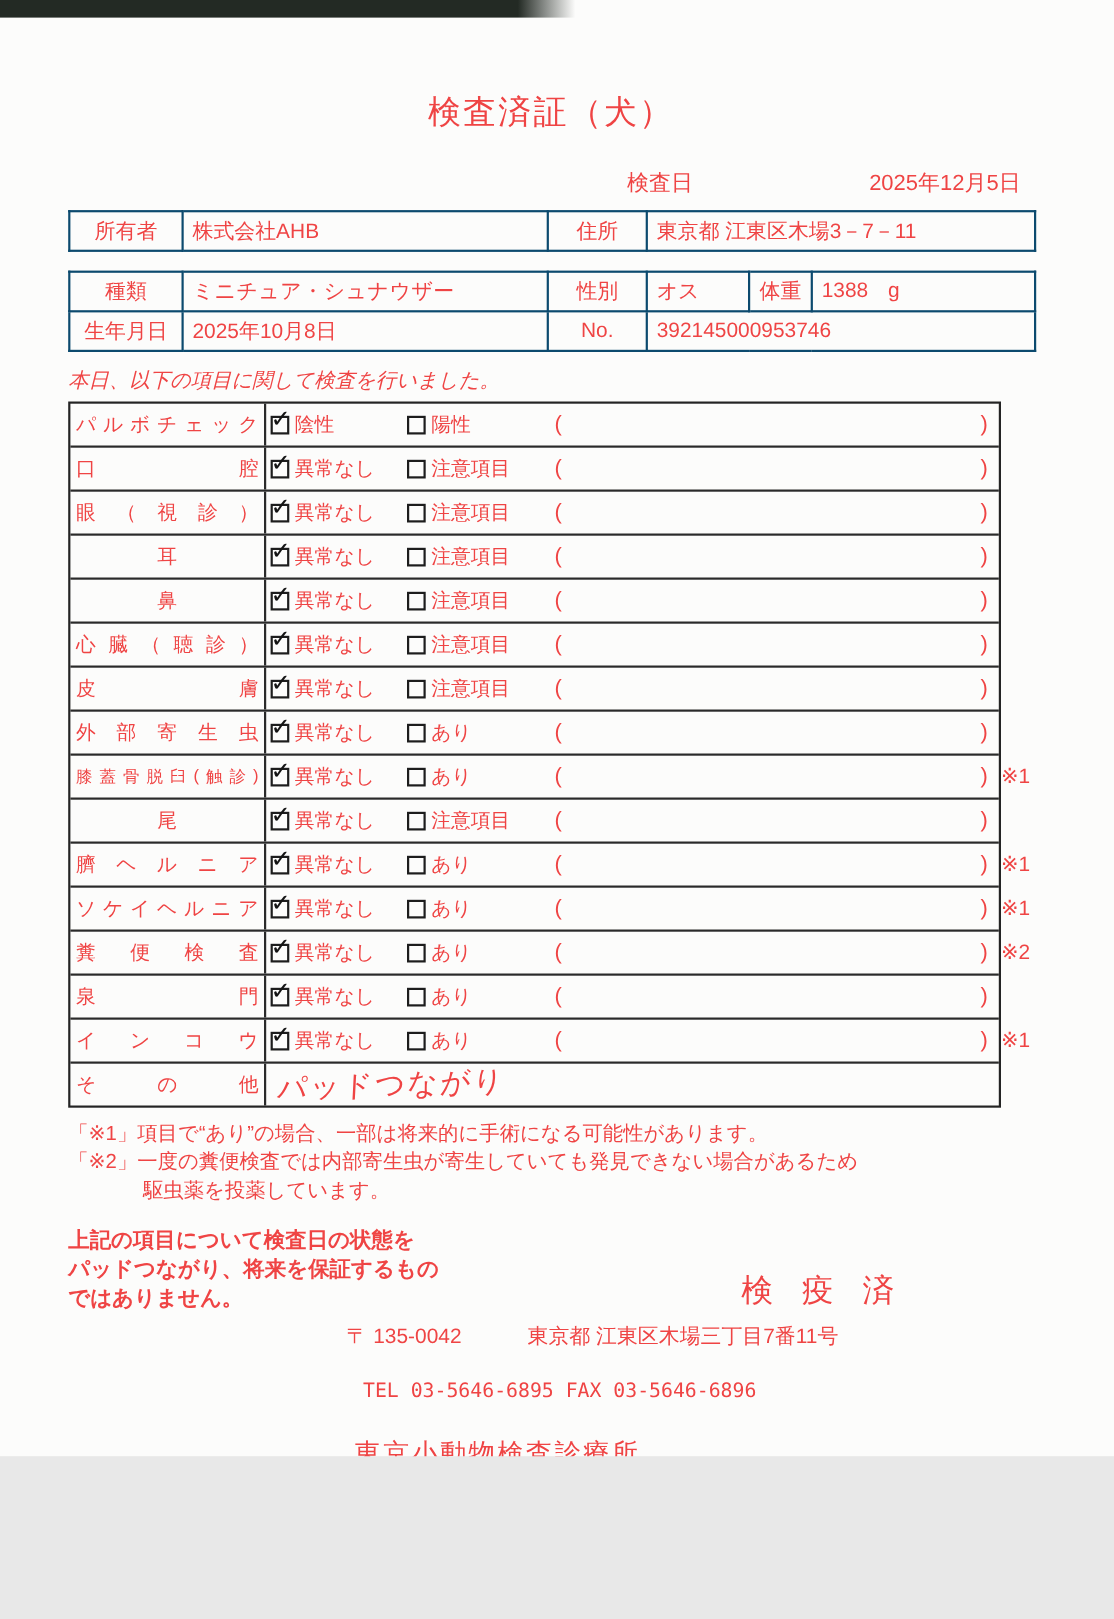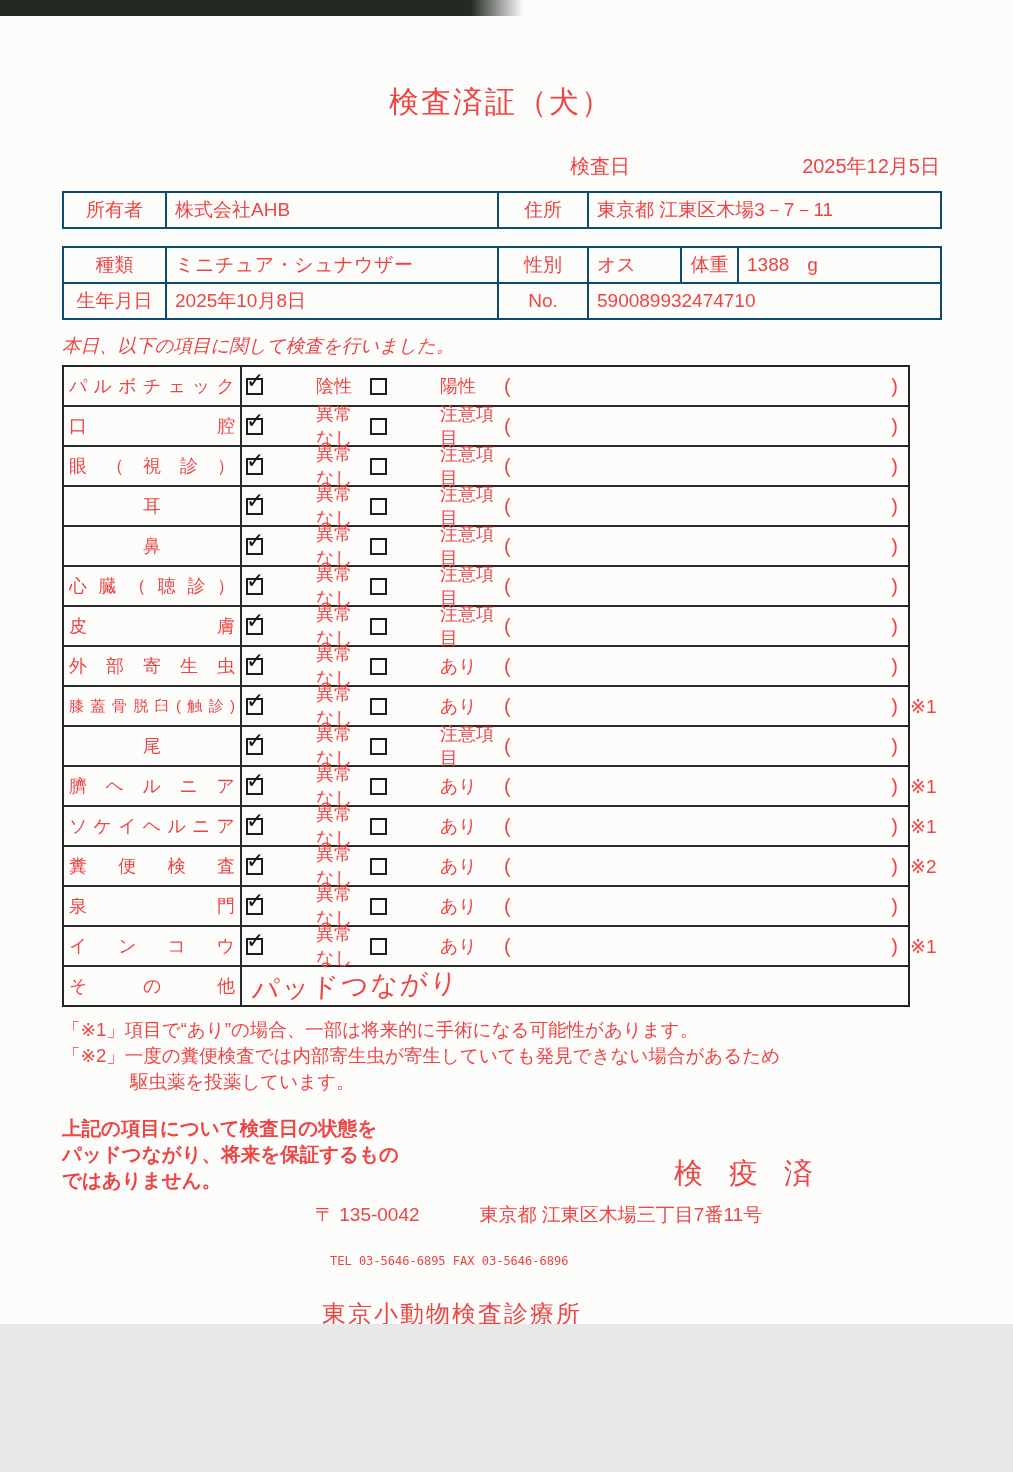--- a/index.html
+++ b/index.html
@@ -22,21 +22,21 @@
   .title {
     margin-top:82px;
     text-align:center;
     font-size:30px;
     letter-spacing:2px;
     font-weight:500;
   }
 
   .date-row { position:relative; height:28px; margin-top:30px; font-size:20px; }
   .date-label { position:absolute; left:508px; top:0; }
-  .date-value { position:absolute; right:0; top:0; }
+  .date-value { position:absolute; right:12px; top:0; }
 
   table.grid { border-collapse:collapse; width:878px; table-layout:fixed; }
   table.grid td {
     border:2px solid #0c4a6e;
     height:34px;
     font-size:19px;
     padding:0 8px;
     overflow:hidden;
     white-space:nowrap;
   }
@@ -68,21 +68,21 @@
     width:178px; flex:none;
     border-right:2px solid #2a2a2a;
     display:flex; align-items:center;
     padding:0 5px; box-sizing:border-box;
     font-size:18px;
   }
   .cl-label.small { font-size:15px; }
   .justify-chars { flex:1; display:flex; justify-content:space-between; }
   .center-chars  { flex:1; display:flex; justify-content:center; }
   .cl-body { flex:1; display:flex; align-items:center; padding-left:4px; min-width:0; }
-  .option { display:flex; align-items:center; font-size:18px;gap:48px; }
+  .option { display:flex; align-items:center; font-size:18px; }
   .option.o1 { width:124px; flex:none; }
   .option.o2 { width:134px; flex:none; }
   .checkbox {
     width:13px; height:13px; flex:none;
     border:2px solid #1d1d1d;
     margin-right:5px;
     position:relative;
   }
   .checkbox.checked::after {
     content:"\2713";
@@ -112,21 +112,21 @@
   .note-indent { padding-left:68px; }
 
   .footer-flex {
     margin-top:20px;
     display:flex; justify-content:space-between; align-items:flex-end;
   }
   .disclaimer { font-size:19.5px; font-weight:600; line-height:1.35; }
   .stamp { font-size:29px; letter-spacing:9px; margin-right:118px; font-weight:500; }
 
   .addr-row { margin-top:8px; display:flex; gap:60px; padding-left:253px; font-size:19px; }
-  .tel-row  { margin-top:26px; padding-left:268px; font-size:12px;
+  .tel-row  { margin-top:26px; padding-left:268px; font-size:18px;
               font-family:"DejaVu Sans Mono","Liberation Mono",monospace; }
   .clinic   { margin-top:30px; padding-left:260px; font-size:24px; letter-spacing:2px; }
   .inspector{ margin-top:22px;  padding-left:372px; font-size:25px; letter-spacing:2px;font-style:italic; }
   .serial   { margin-top:22px; padding-left:708px; font-size:17px; letter-spacing:1px; }
 </style>
 </head>
 <body>
 
 <div class="page">
   <div class="scan-artifact"></div>
@@ -171,21 +171,21 @@
         <td class="val breed">ミニチュア・シュナウザー</td>
         <td class="lbl">性別</td>
         <td class="val">オス</td>
         <td class="lbl">体重</td>
         <td class="val weight-cell"><span>1388</span><span class="weight-unit">g</span></td>
       </tr>
       <tr>
         <td class="lbl">生年月日</td>
         <td class="val">2025年10月8日</td>
         <td class="lbl">No.</td>
-        <td class="val" colspan="3">590089932474710</td>
+        <td class="val" colspan="3">392145000953746</td>
       </tr>
     </tbody>
       </table>
 
     <div class="intro">本日、以下の項目に関して検査を行いました。</div>
 
     <div class="checklist" id="checklist">
         <div class="cl-row">
           <div class="cl-label">
             <div class="justify-chars">

